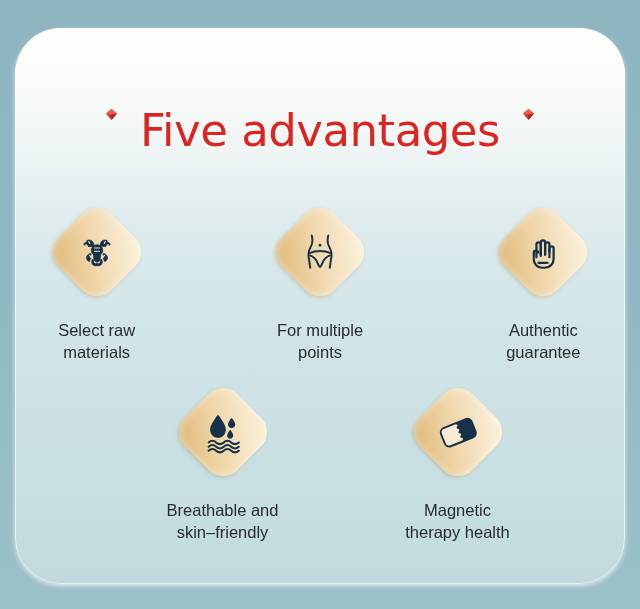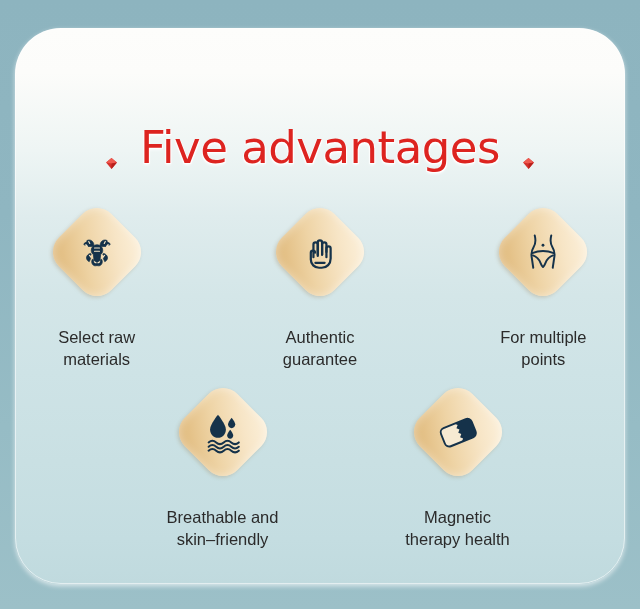--- a/index.html
+++ b/index.html
@@ -56,21 +56,21 @@
   }
 
   
   #title-row {
     position: absolute;
     left: 0;
     top: 80px;
     width: 610px;
     height: 62px;
     display: flex;
-    align-items: flex-end;
+    align-items: flex-start;
     justify-content: center;
     gap: 22px;
   }
   .gem {
     width: 13px;
     height: 13px;
     flex: 0 0 auto;
   }
   #title-text {
     font-family: "DejaVu Sans", sans-serif;
@@ -132,21 +132,21 @@
     z-index: 2;
     width: 56px;
     height: 56px;
     display: flex;
     align-items: center;
     justify-content: center;
   }
   .tile-icon svg { display: block; }
 
   .caption {
-    margin-top: 23px;
+    margin-top: 16px;
     text-align: center;
     font-family: "Liberation Sans", sans-serif;
     font-size: 16.5px;
     font-weight: 400;
     line-height: 1.33;
     color: #2b2b2b;
     white-space: pre-line;
   }
 </style>
 </head>
@@ -216,58 +216,58 @@
           </div>
         </div>
         <div class="caption">Select raw
 materials</div>
       </div>
 
       <div class="feature">
         <div class="tile-wrap">
           <div class="tile"></div>
           <div class="tile-icon">
+            <svg viewBox="0 0 64 64" width="48" height="48">
+              <g fill="none" stroke="#15324a" stroke-width="2.6" stroke-linecap="round" stroke-linejoin="round">
+
+                <path d="M21 10c1.6 6.5 1.4 11-1.6 15.8-2.4 3.9-3.3 7.8-2.6 12.2l2.2 15"></path>
+
+                <path d="M43 10c-1.6 6.5-1.4 11 1.6 15.8 2.4 3.9 3.3 7.8 2.6 12.2l-2.2 15"></path>
+
+                <path d="M17.6 33.5c5-2 9.6-2.9 14.4-2.9s9.4.9 14.4 2.9"></path>
+
+                <path d="M18.6 36.5c4.6 1.4 8 4.8 10.2 10.2 1 2.5 2 4.3 3.2 5.4 1.2-1.1 2.2-2.9 3.2-5.4 2.2-5.4 5.6-8.8 10.2-10.2"></path>
+              </g>
+              <circle cx="32" cy="23" r="1.9" fill="#15324a"></circle>
+            </svg>
+          </div>
+        </div>
+        <div class="caption">For multiple
+points</div>
+      </div>
+
+      <div class="feature">
+        <div class="tile-wrap">
+          <div class="tile"></div>
+          <div class="tile-icon">
             <svg viewBox="0 0 64 64" width="42" height="42">
               <g fill="none" stroke="#15324a" stroke-width="3.4" stroke-linecap="round" stroke-linejoin="round">
                 <path d="M22 40V20.5a3.3 3.3 0 0 1 6.6 0V38"></path>
                 <path d="M28.6 36V17.5a3.3 3.3 0 0 1 6.6 0V36"></path>
                 <path d="M35.2 36V20.5a3.3 3.3 0 0 1 6.6 0V40"></path>
                 <path d="M41.8 32v-5.5a3.2 3.2 0 0 1 6.4 0V42c0 8-5.6 14-13.6 14h-4c-7 0-12.6-5.4-12.6-12.6V33a3.2 3.2 0 0 1 6.4 0"></path>
                 <path d="M25 48.5h14"></path>
               </g>
             </svg>
           </div>
         </div>
         <div class="caption">Authentic
 guarantee</div>
       </div>
 
-      <div class="feature">
-        <div class="tile-wrap">
-          <div class="tile"></div>
-          <div class="tile-icon">
-            <svg viewBox="0 0 64 64" width="48" height="48">
-              <g fill="none" stroke="#15324a" stroke-width="2.6" stroke-linecap="round" stroke-linejoin="round">
-
-                <path d="M21 10c1.6 6.5 1.4 11-1.6 15.8-2.4 3.9-3.3 7.8-2.6 12.2l2.2 15"></path>
-
-                <path d="M43 10c-1.6 6.5-1.4 11 1.6 15.8 2.4 3.9 3.3 7.8 2.6 12.2l-2.2 15"></path>
-
-                <path d="M17.6 33.5c5-2 9.6-2.9 14.4-2.9s9.4.9 14.4 2.9"></path>
-
-                <path d="M18.6 36.5c4.6 1.4 8 4.8 10.2 10.2 1 2.5 2 4.3 3.2 5.4 1.2-1.1 2.2-2.9 3.2-5.4 2.2-5.4 5.6-8.8 10.2-10.2"></path>
-              </g>
-              <circle cx="32" cy="23" r="1.9" fill="#15324a"></circle>
-            </svg>
-          </div>
-        </div>
-        <div class="caption">For multiple
-points</div>
-      </div>
-
     </div>
 
     <div class="row" id="row-bottom">
 
       <div class="feature">
         <div class="tile-wrap">
           <div class="tile"></div>
           <div class="tile-icon">
             <svg viewBox="0 0 64 64" width="46" height="46">
               <g fill="#15324a">

